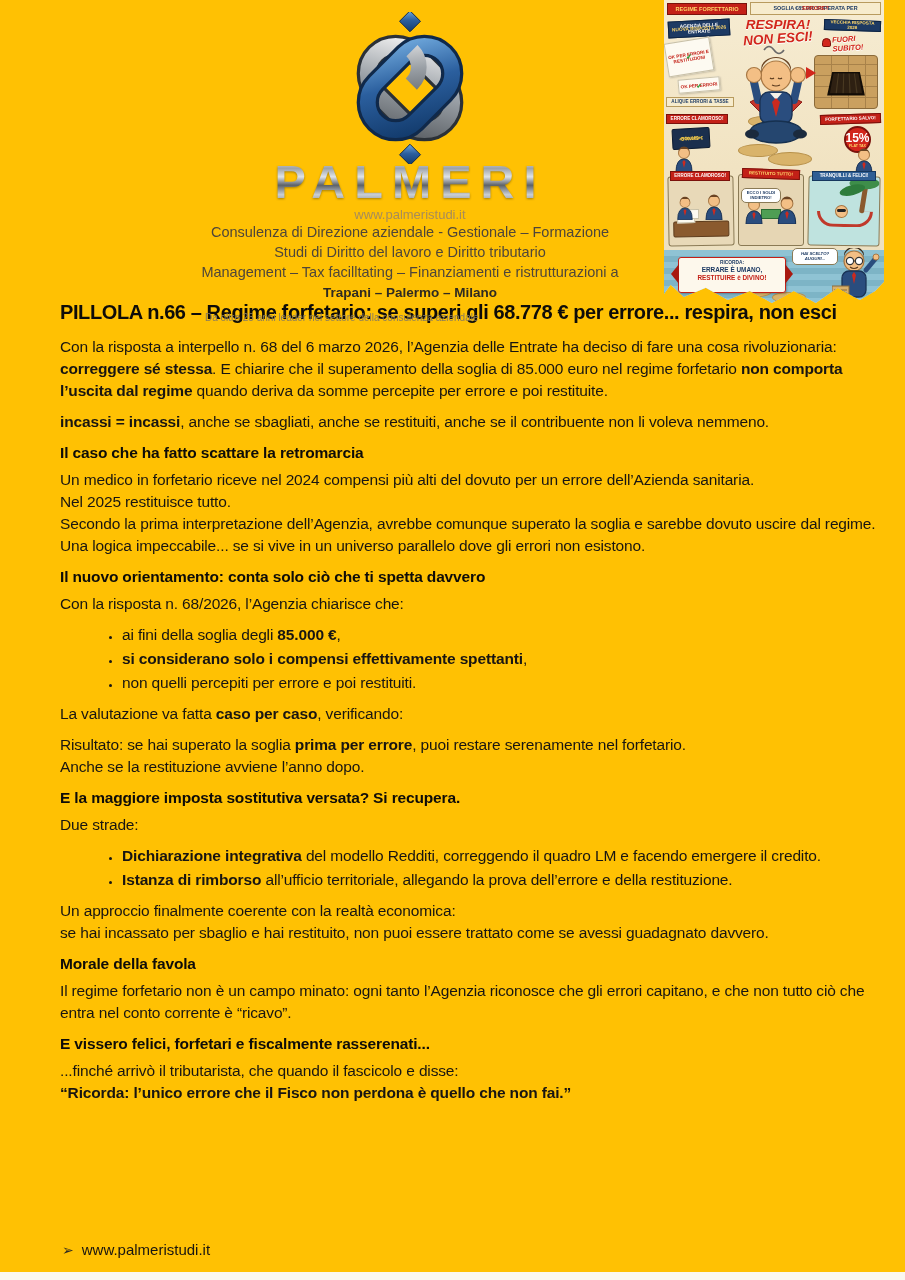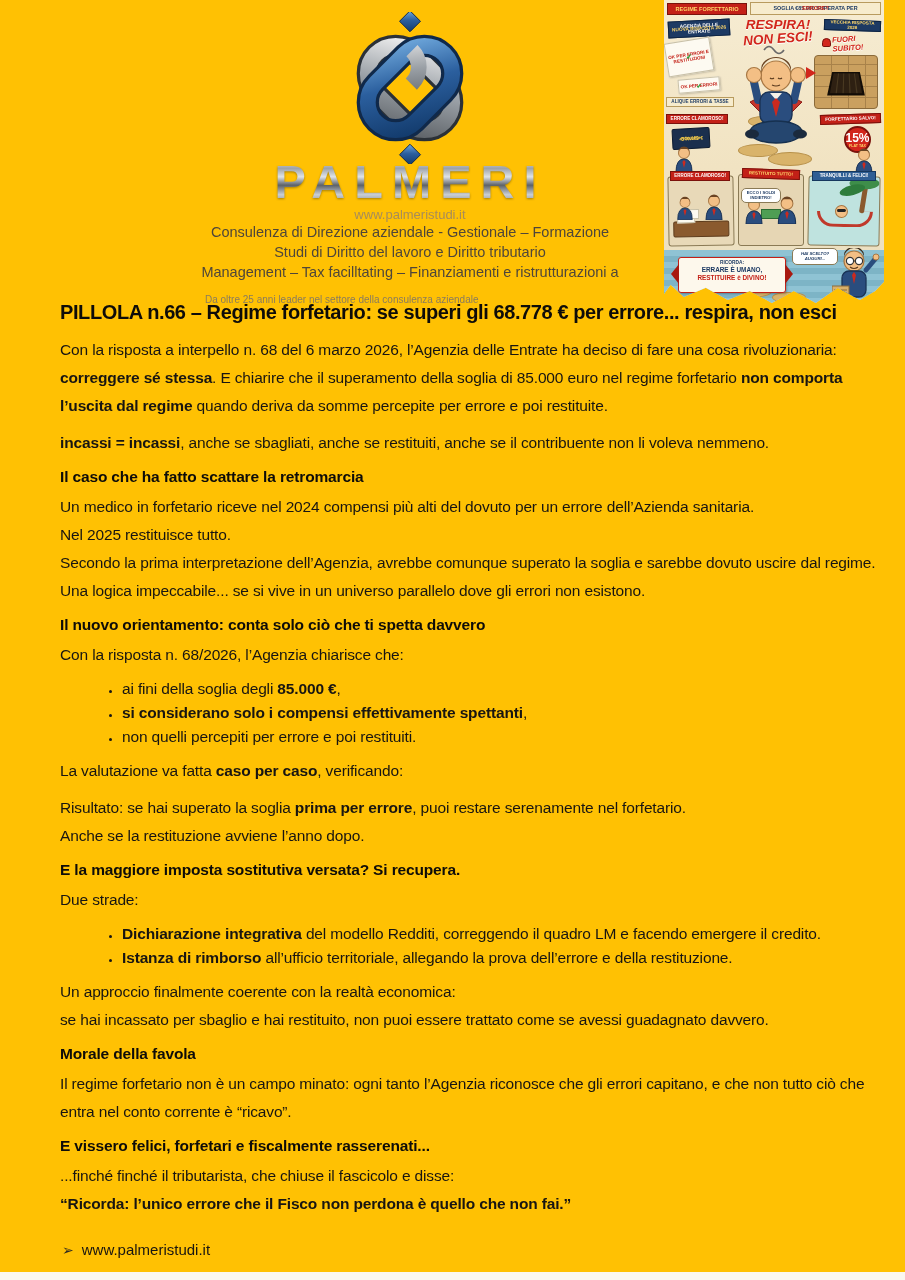--- a/index.html
+++ b/index.html
@@ -19,21 +19,21 @@
     filter:drop-shadow(0 1px 1px rgba(60,50,10,.45));
     margin-top:-6px;
   }
   .site{font-size:13px;color:#a78c5a;margin-top:2px;}
   .tag{font-size:14.5px;color:#4f463a;line-height:20px;white-space:nowrap;}
   .cities{font-size:13.5px;font-weight:700;color:#2f2a22;margin-top:3px;}
   .claim{font-size:10px;color:#8a7c5e;margin-top:12px;text-align:left;padding-left:40px;}
   
   .article{position:absolute;left:60px;top:301px;width:828px;z-index:1;}
   .title{font-size:20px;font-weight:700;letter-spacing:-0.4px;white-space:nowrap;margin:0 0 12px 0;color:#0e0c09;}
-  .article p{font-size:15.5px;line-height:28px;letter-spacing:-0.15px;margin:4px 0 9px;white-space:pre-wrap;}
+  .article p{font-size:15.5px;line-height:22px;letter-spacing:-0.15px;margin:4px 0 9px;white-space:pre-wrap;}
   .article h3{font-size:15.5px;line-height:22px;letter-spacing:-0.15px;margin:8px 0 5px;white-space:pre-wrap;color:#0e0c09;}
   .article ul{margin:2px 0 9px;padding-left:62px;}
   .article li{font-size:15.5px;line-height:22px;letter-spacing:-0.15px;margin:2px 0;white-space:pre-wrap;}
   .article li::marker{color:#181512;font-size:11px;}
   strong{font-weight:700;}
   
   .footer{position:absolute;left:62px;bottom:22px;font-size:15px;z-index:2;display:flex;align-items:center;gap:8px;}
   .footer .arrow{font-size:14px;color:#2f2a22;}
   .footer a{color:#181512;text-decoration:none;}
   .white-strip{position:absolute;left:0;bottom:0;width:100%;height:8px;background:#fbf8f0;z-index:3;}
@@ -93,20 +93,21 @@
       <rect x="28" y="52" width="50" height="60" rx="25" fill="none" stroke="url(#gSilver)" stroke-width="17" stroke-dasharray="40 200"></rect>
     </g>
     <rect x="72" y="2" width="16" height="16" transform="rotate(45 80 10)" fill="url(#gBlue)" stroke="#10294a"></rect>
     <rect x="72" y="146" width="16" height="16" transform="rotate(45 80 154)" fill="url(#gBlue)" stroke="#10294a"></rect>
   </svg>
   <div class="logo-word">PALMERI</div>
   <div class="site">www.palmeristudi.it</div>
   <div class="tag">Consulenza di Direzione aziendale - Gestionale – Formazione</div>
   <div class="tag">Studi di Diritto del lavoro e Diritto tributario</div>
   <div class="tag">Management – Tax facilltating – Finanziamenti e ristrutturazioni a</div>
+  <div class="cities">Trapani – Palermo – Milano</div>
   <div class="claim">Da oltre 25 anni leader nel settore della consulenza aziendale</div>
 </div>
 
 <div class="comic">
   <div class="badge b-red" style="left:3px;top:3px;width:80px;height:12px;font-size:5.6px;">REGIME FORFETTARIO</div>
   <div class="badge b-cream" style="left:86px;top:2px;width:131px;height:13px;font-size:5.4px;">
     <span>SOGLIA €85.000 SUPERATA PER </span>
       <span style="color:#c32017;">ERRORE?</span>
   </div>
   <div class="badge b-navy" style="left:4px;top:20px;width:62px;height:17px;font-size:4.8px;transform:rotate(-3deg);flex-direction:column;">
@@ -263,21 +264,21 @@
       <p><span>Due strade:</span></p>
       <ul>
         <li><strong>Dichiarazione integrativa</strong><span> del modello Redditi, correggendo il quadro LM e facendo emergere il credito.</span></li>
         <li><strong>Istanza di rimborso</strong><span> all’ufficio territoriale, allegando la prova dell’errore e della restituzione.</span></li>
       </ul>
       <p><span>Un approccio finalmente coerente con la realtà economica:
 se hai incassato per sbaglio e hai restituito, non puoi essere trattato come se avessi guadagnato davvero.</span></p>
       <h3><span>Morale della favola</span></h3>
       <p><span>Il regime forfetario non è un campo minato: ogni tanto l’Agenzia riconosce che gli errori capitano, e che non tutto ciò che entra nel conto corrente è “ricavo”.</span></p>
       <h3><span>E vissero felici, forfetari e fiscalmente rasserenati...</span></h3>
-      <p><span>...finché finché il tributarista, che chiuse il fascicolo e disse:
+      <p><span>...finché arrivò il tributarista, che quando il fascicolo e disse:
 </span><strong>“Ricorda: l’unico errore che il Fisco non perdona è quello che non fai.”</strong></p>
     </div>
 </div>
 
 <div class="footer">
   <span class="arrow">➢</span>
   <a href="#">www.palmeristudi.it</a>
 </div>
 <div class="white-strip"></div>
 

